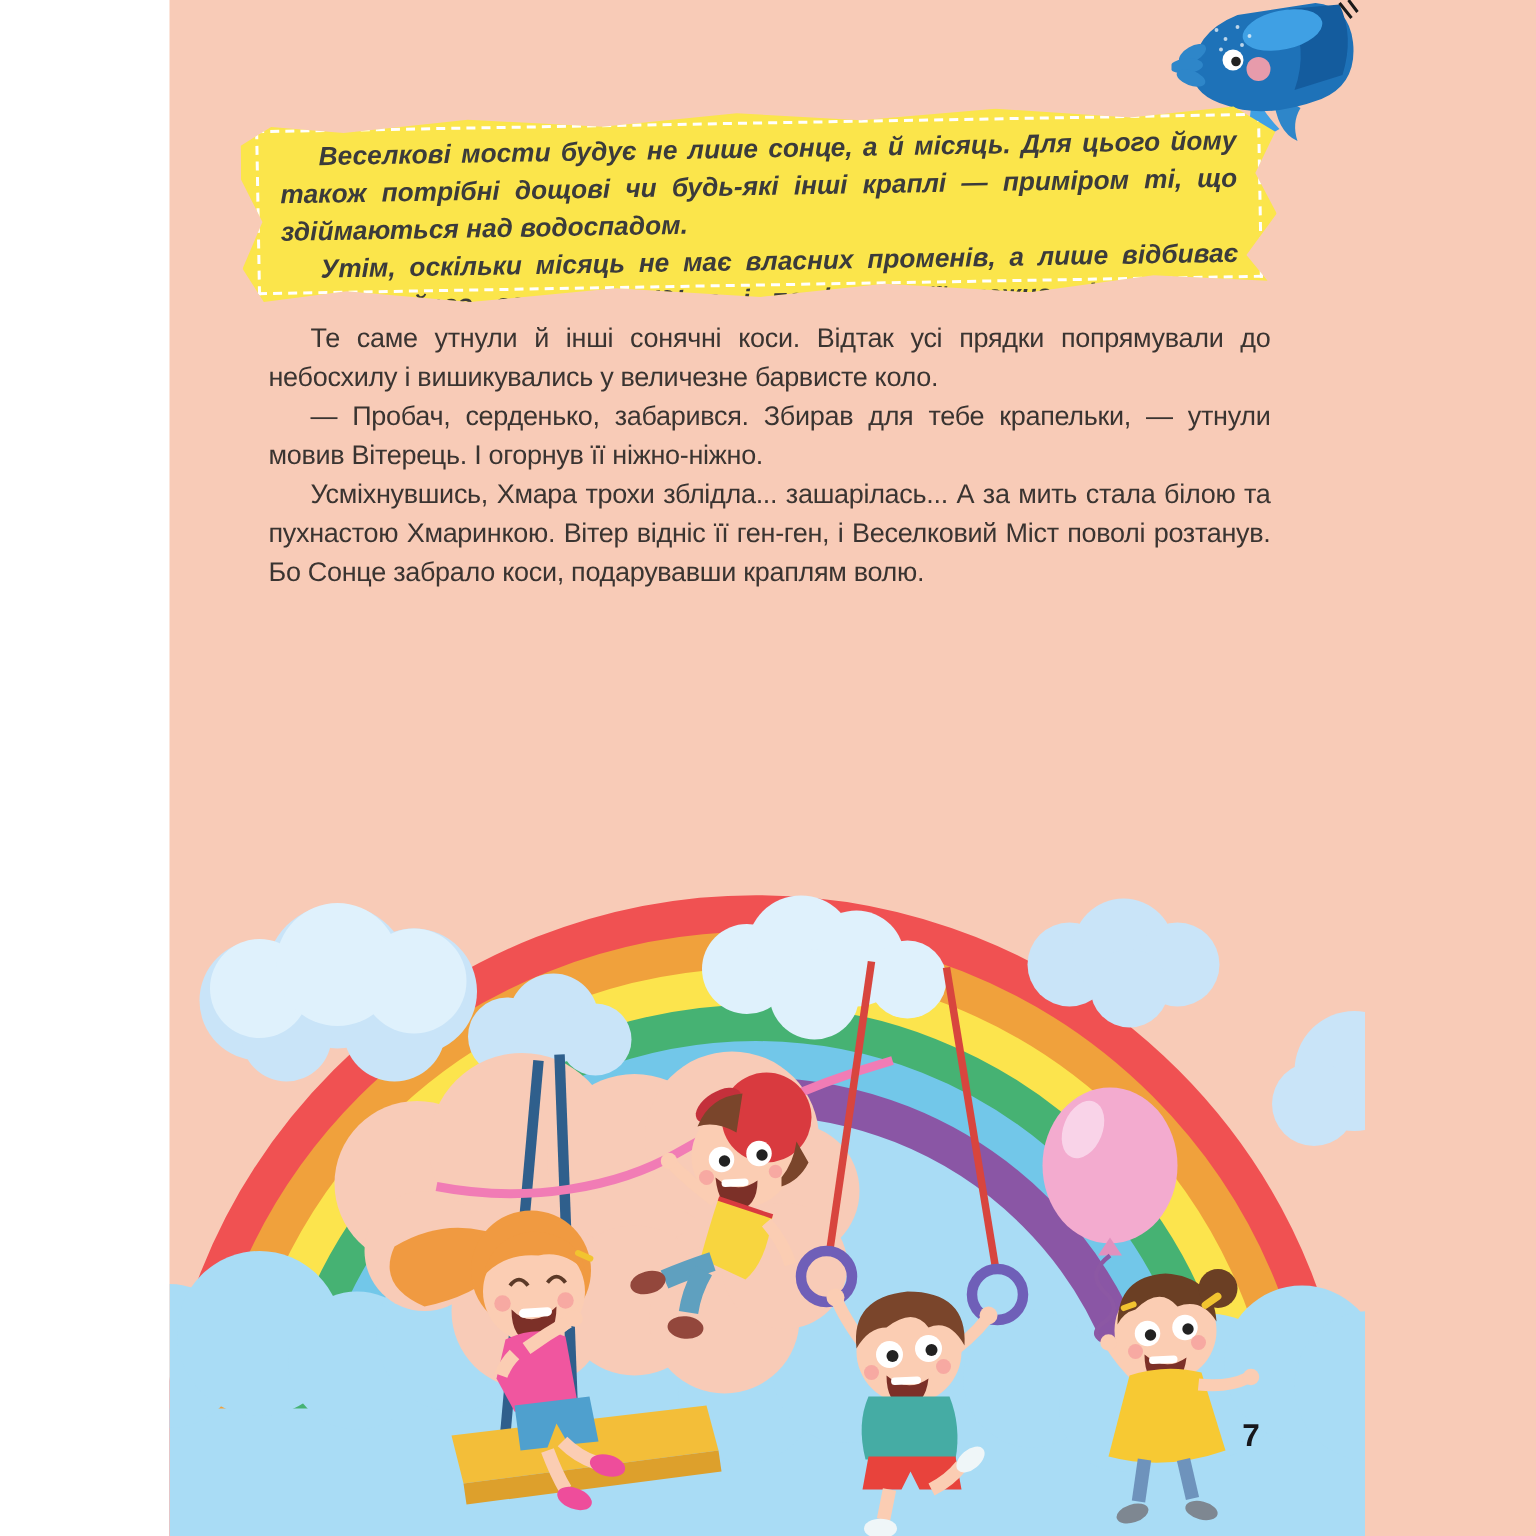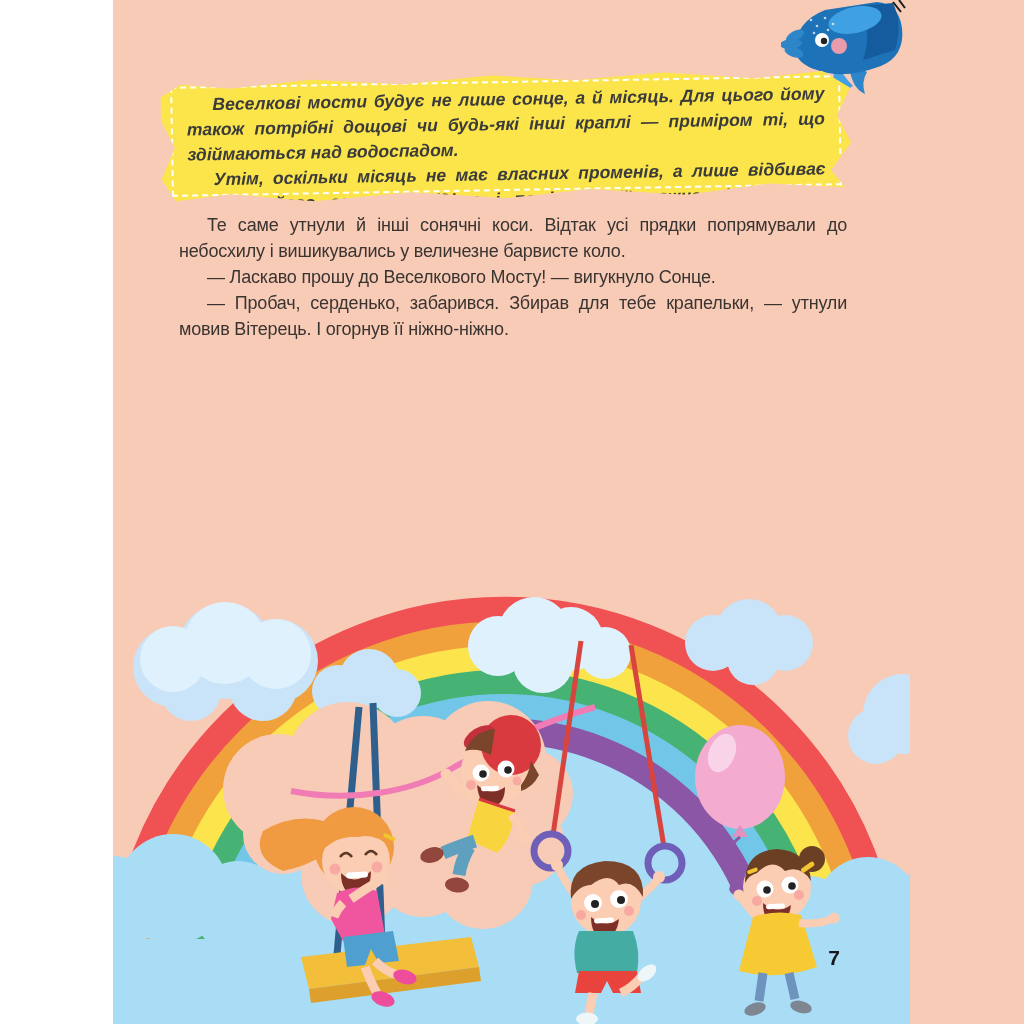--- a/index.html
+++ b/index.html
@@ -60,22 +60,22 @@
     <div class="note">
       <div class="note-border"></div>
       <div class="note-text">
         <p>Веселкові мости будує не лише сонце, а й місяць. Для цього йому також потрібні дощові чи будь-які інші краплі — приміром ті, що здіймаються над водоспадом.</p>
         <p>Утім, оскільки місяць не має власних променів, а лише відбиває сонячні, його веселка блідіша і помітити її можна хіба що на світлинах.</p>
       </div>
     </div>
 
     <div class="story">
       <p>Те саме утнули й інші сонячні коси. Відтак усі прядки попрямували до небосхилу і вишикувались у величезне барвисте коло.</p>
-      <p>— Ласкаво прошу до Веселкового Мосту! — вигукнуло Сонце.</p>
       <p>— Пробач, серденько, забарився. Збирав для тебе крапельки, — утнули мовив Вітерець. І огорнув її ніжно-ніжно.</p>
+      <p>Усміхнувшись, Хмара трохи зблідла... зашарілась... А за мить стала білою та пухнастою Хмаринкою. Вітер відніс її ген-ген, і Веселковий Міст поволі розтанув. Бо Сонце забрало коси, подарувавши краплям волю.</p>
     </div>
 
     <svg class="illus" viewBox="0 0 797 435">
 
       <circle cx="391" cy="406" r="252" fill="#A9DCF5"></circle>
 
       <g fill="none">
         <circle cx="391" cy="406" r="385.5" stroke-width="25.5" stroke="#F05152"></circle>
         <circle cx="391" cy="406" r="361" stroke-width="25.5" stroke="#F0A13C"></circle>
         <circle cx="391" cy="406" r="336.8" stroke-width="25.5" stroke="#FCE44D"></circle>

